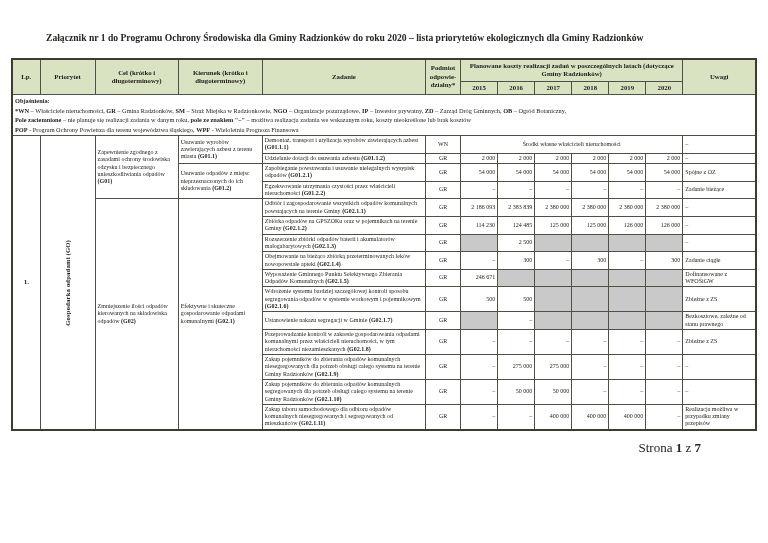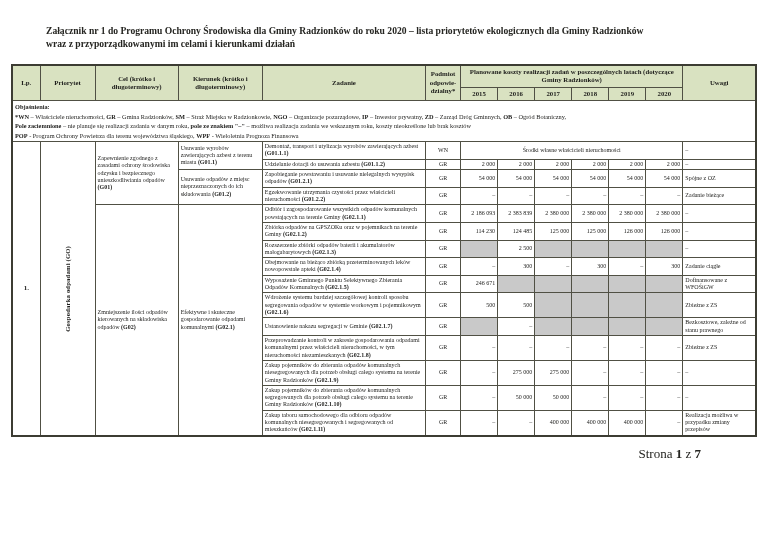--- a/index.html
+++ b/index.html
@@ -3,21 +3,21 @@
 <meta charset="utf-8">
 <style>
   html,body { margin:0; padding:0; }
   body {
     width:768px; height:543px; overflow:hidden;
     background:#ffffff; color:#1d1d1b;
     font-family:"Liberation Serif", serif;
     position:relative;
   }
   .title {
-    margin:25px 12px 0 46px;
+    margin:32px 12px 0 46px;
     font-size:9.6px; font-weight:bold; line-height:1.35; color:#252521;
   }
   table.main {
     border-collapse:collapse; table-layout:fixed;
     margin:13px 0 0 11px; width:746px;
     border:2px solid #3c3c33;
   }
   table.main th, table.main td {
     border:1px solid #505044;
     padding:1px 2px;
@@ -54,21 +54,20 @@
     width:746px; margin:9px 0 0 11px;
     text-align:right; padding-right:56px; box-sizing:border-box;
     font-size:13px; color:#252521;
   }
 </style>
 </head>
 <body>
 
 <div class="title">
   <div>Załącznik nr 1 do Programu Ochrony Środowiska dla Gminy Radzionków do roku 2020 – lista priorytetów ekologicznych dla Gminy Radzionków</div>
-  <div>wraz z przyporządkowanymi im celami i kierunkami działań</div>
 </div>
 
 <table class="main">
   <colgroup>
     <col style="width:28px">
       <col style="width:55px">
       <col style="width:83px">
       <col style="width:84px">
     <col style="width:163px">
       <col style="width:35px">

